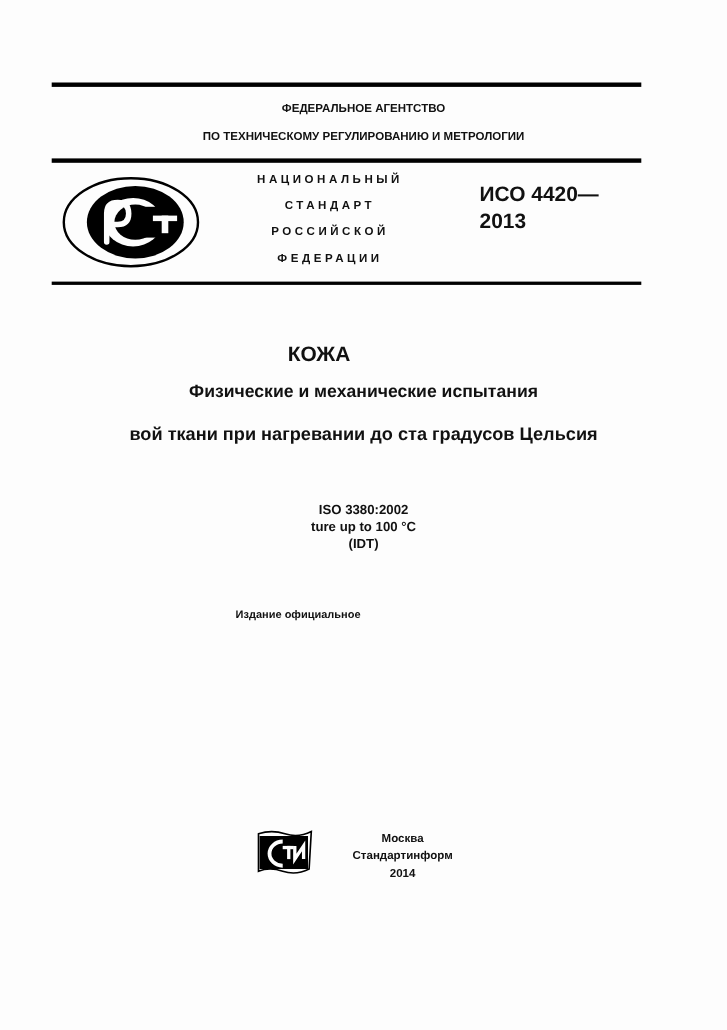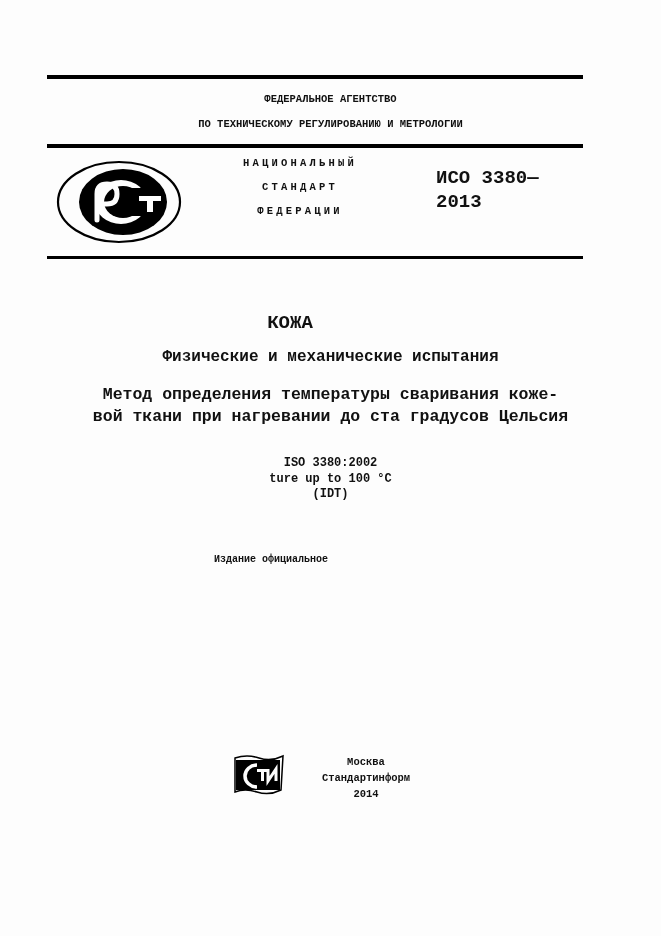--- a/index.html
+++ b/index.html
@@ -1,21 +1,21 @@
 <!DOCTYPE html>
 <html><head>
 <meta charset="utf-8">
 <style>
   html, body { margin: 0; padding: 0; }
   body {
     width: 661px; height: 936px; background: #fdfdfd; position: relative; overflow: hidden;
     font-family: "Liberation Sans", "DejaVu Sans", sans-serif; color: #111;
   }
   .rule { position: absolute; left: 47px; width: 536px; background: #000; }
-  .abs { position: absolute; font-family: Liberation Mono, monospace; }
+  .abs { position: absolute; }
   .center { text-align: center; }
   .b { font-weight: bold; }
   .agency { left: 0; width: 661px; font-size: 10.5px; font-weight: bold; }
   .natstd { left: 200px; width: 200px; font-size: 10.5px; font-weight: bold; letter-spacing: 3.2px; text-align: center; line-height: 24px; }
   .gost { left: 436px; font-size: 19px; font-weight: bold; line-height: 24px; }
   .title-main { left: 0; width: 580px; top: 312px; font-size: 19px; }
   .subtitle { left: 0; width: 661px; top: 348px; font-size: 16px; }
   .method { left: 0; width: 661px; top: 384px; font-size: 16.5px; line-height: 22px; }
   .iso { left: 0; width: 661px; top: 456px; font-size: 12px; line-height: 15.5px; }
   .official { left: 0; width: 542px; top: 554px; font-size: 10px; }
@@ -44,32 +44,32 @@
     <path d="M42 62 L42 36 Q42 26 52 26 Q62 26 62 36 Q62 46 52 46 L48 46" fill="none" stroke="#fdfdfd" stroke-width="5" stroke-linecap="round"></path>
 
     <rect x="84" y="38" width="22" height="5" fill="#fdfdfd"></rect>
     <rect x="92" y="38" width="6" height="16" fill="#fdfdfd"></rect>
   </svg>
 </div>
 
 <div class="abs natstd" style="top:151px;">
   <div>НАЦИОНАЛЬНЫЙ</div>
   <div>СТАНДАРТ</div>
+  <div>РОССИЙСКОЙ</div>
   <div>ФЕДЕРАЦИИ</div>
 </div>
 
 <div class="abs gost" style="top:166px;">
-  <div>ИСО 3380—</div>
+  <div>ИСО 4420—</div>
   <div>2013</div>
 </div>
 
 <div class="abs title-main center b">КОЖА</div>
 <div class="abs subtitle center b">Физические и механические испытания</div>
 <div class="abs method center b">
-  <div>Метод определения температуры сваривания коже-</div>
   <div>вой ткани при нагревании до ста градусов Цельсия</div>
 </div>
 
 <div class="abs iso center b">
   <div>ISO 3380:2002</div>
   <div>ture up to 100 °C</div>
   <div>(IDT)</div>
 </div>
 
 <div class="abs official center b">Издание официальное</div>

